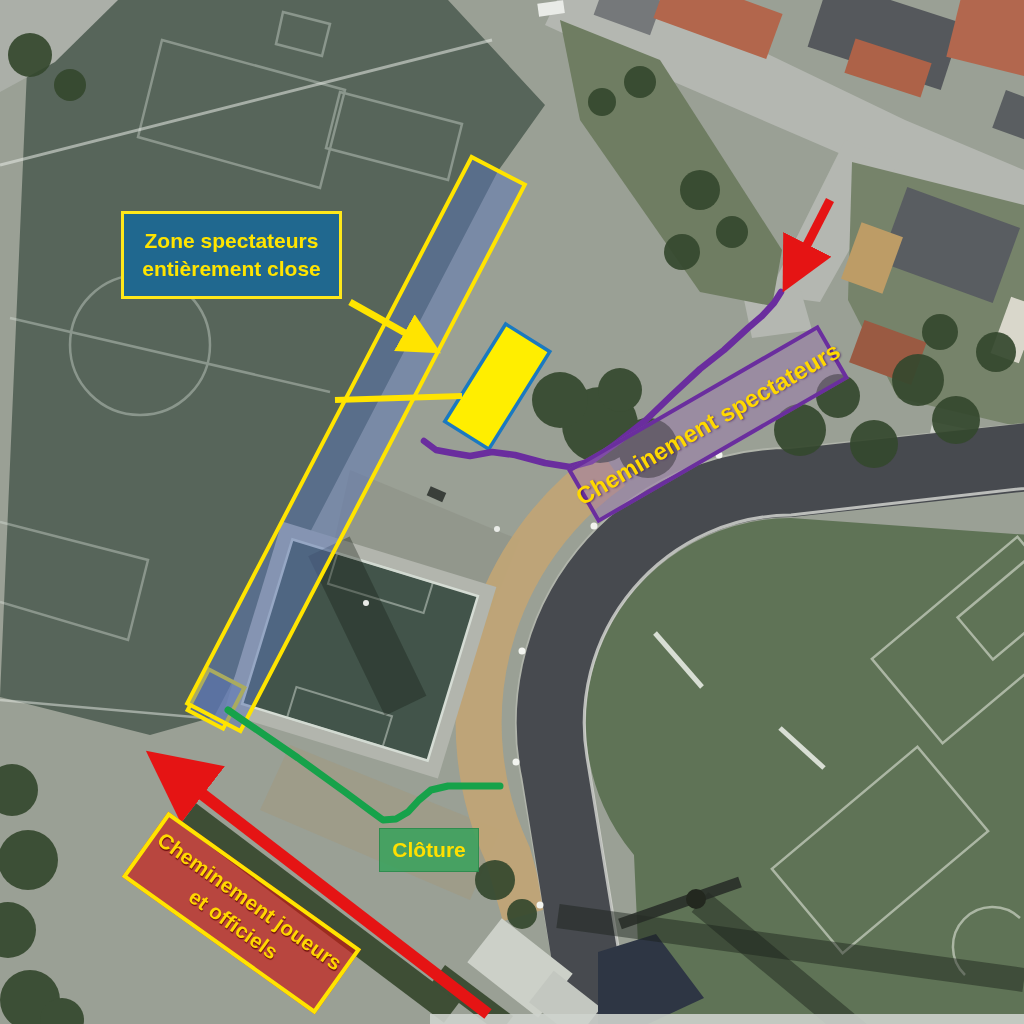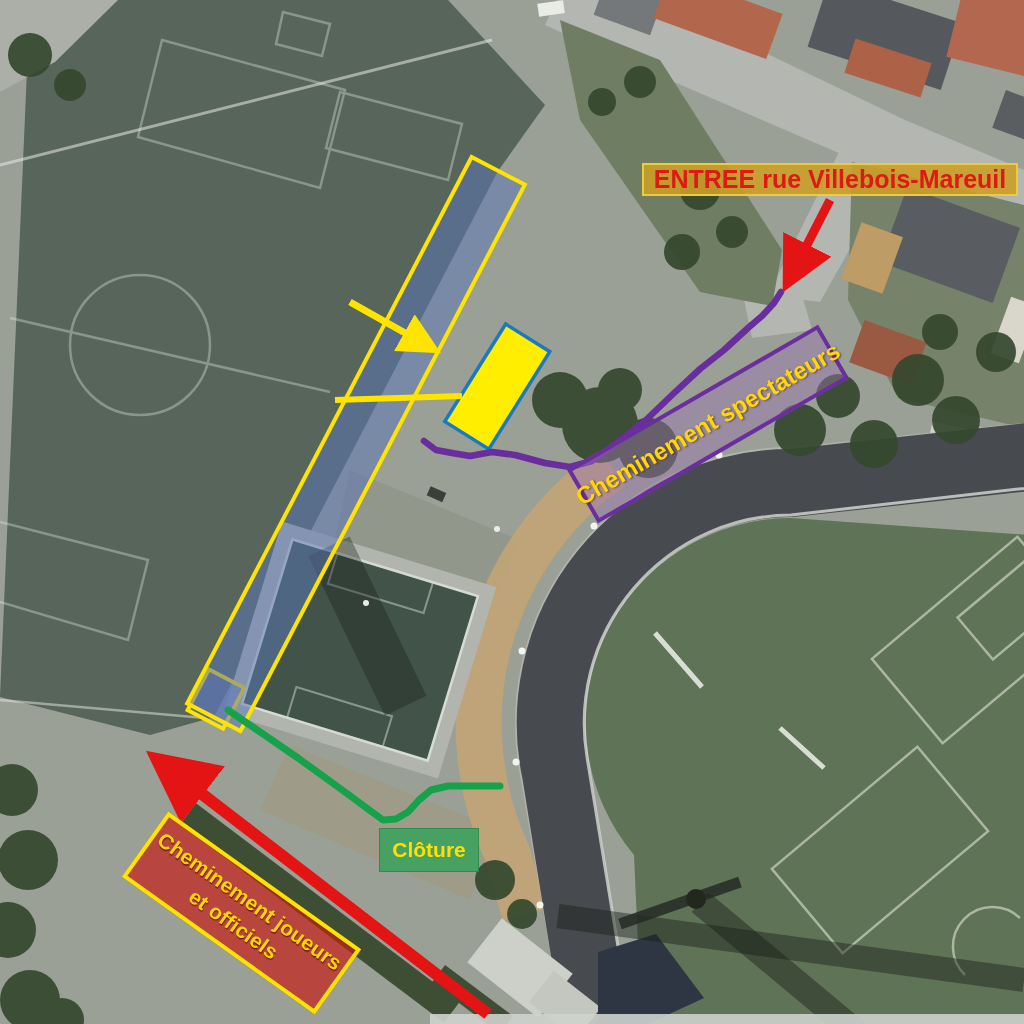--- a/index.html
+++ b/index.html
@@ -182,25 +182,26 @@
 
     <line x1="350" y1="302" x2="430" y2="347" stroke-width="7" marker-end="url(#mY)" stroke="#ffe400"></line>
 
     <line x1="335" y1="400" x2="462" y2="396" stroke-width="6" stroke="#ffe400"></line>
 
     <line x1="830" y1="200" x2="790" y2="278" stroke-width="9" marker-end="url(#mR)" stroke="#e51414"></line>
 
     <line x1="488" y1="1014" x2="163" y2="764" stroke-width="12" marker-end="url(#mR)" stroke="#e51414"></line>
   </svg>
 
-
-
-  <div class="box" id="entree-banner">
-    <span>ENTREE rue Villebois-Mareuil</span>
-  </div>
+  <div class="box" id="zone-box">
+    <span>Zone spectateurs</span>
+    <span>entièrement close</span>
+  </div>
+
+
 
   <div class="box" id="spect-path-box">
     <span>Cheminement spectateurs</span>
   </div>
 
   <div class="box" id="cloture-box">
     <span>Clôture</span>
   </div>
 
   <div class="box" id="joueurs-box">

